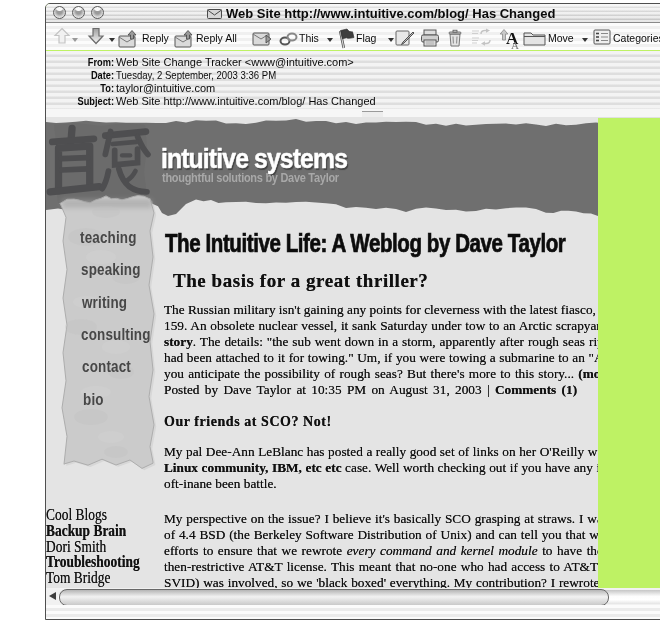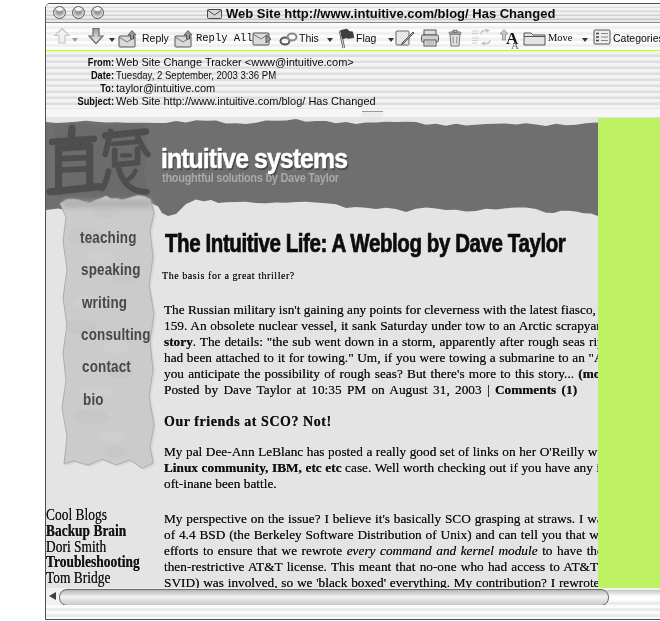--- a/index.html
+++ b/index.html
@@ -80,21 +80,21 @@
       <rect x="1" y="7" width="16" height="11" rx="1" fill="#dadada" stroke="#555"></rect>
       <path d="M1 8 L9 13 L17 8" fill="none" stroke="#777"></path>
       <path d="M10 6 L14 1.5 L18 6 L15.5 6 L15.5 10 L12.5 10 L12.5 6 Z" fill="#9a9a9a" stroke="#444" stroke-width=".8"></path>
     </svg>
   <div class="tlabel" style="left:96px;">Reply</div>
   <svg class="abs" style="left:128px;top:25px" width="22" height="20" viewBox="0 0 22 20">
       <rect x="1" y="7" width="16" height="11" rx="1" fill="#dadada" stroke="#555"></rect>
       <path d="M1 8 L9 13 L17 8" fill="none" stroke="#777"></path>
       <path d="M10 6 L14 1.5 L18 6 L15.5 6 L15.5 10 L12.5 10 L12.5 6 Z" fill="#9a9a9a" stroke="#444" stroke-width=".8"></path>
     </svg>
-  <div class="tlabel" style="left:150px;font-family:Liberation Mono, monospace;">Reply All</div>
+  <div class="tlabel" style="left:150px;">Reply All</div>
   <svg class="abs" style="left:206px;top:25px" width="24" height="20" viewBox="0 0 24 20">
       <rect x="1" y="4" width="16" height="12" rx="1" fill="#dadada" stroke="#555"></rect>
       <path d="M1 5 L9 10 L17 5" fill="none" stroke="#777"></path>
       <path d="M14 10 L19 6 L19 14 Z" fill="#9a9a9a" stroke="#444" stroke-width=".8" transform="rotate(180 16.5 10)"></path>
     </svg>
   <svg class="abs" style="left:233px;top:26px" width="20" height="18" viewBox="0 0 20 18">
       <ellipse cx="6" cy="11" rx="4.5" ry="3.5" fill="none" stroke="#555" stroke-width="2"></ellipse>
       <ellipse cx="13" cy="7" rx="4.5" ry="3.5" fill="none" stroke="#888" stroke-width="2"></ellipse>
     </svg>
   <div class="tlabel" style="left:253px;">This</div>
@@ -139,21 +139,21 @@
     </svg>
   <svg class="abs" style="left:452px;top:24px" width="24" height="22" viewBox="0 0 24 22">
       <path d="M4.5 12 L4.5 6 L2.2 6 L6 1.5 L9.8 6 L7.5 6 L7.5 12 Z" fill="#c9c9c9" stroke="#8a8a8a" stroke-width=".8"></path>
       <text x="8" y="16" font-size="17" font-weight="bold" fill="#111" font-family="Liberation Serif">A</text>
       <text x="13" y="21" font-size="11" fill="#777" font-family="Liberation Serif">A</text>
     </svg>
   <svg class="abs" style="left:477px;top:25px" width="24" height="18" viewBox="0 0 24 18">
       <path d="M1 4 L8 4 L10 6 L22 6 L22 16 L1 16 Z" fill="#e4e4e4" stroke="#555"></path>
       <path d="M1 7.5 L22 7.5" stroke="#555" fill="none"></path>
     </svg>
-  <div class="tlabel" style="left:502px;font-family:Liberation Serif, serif;">Move</div>
+  <div class="tlabel" style="left:502px;">Move</div>
   <div class="tdrop" style="left:536px;"></div>
   <svg class="abs" style="left:547px;top:25px" width="18" height="18" viewBox="0 0 18 18">
       <rect x="1" y="1" width="16" height="14" rx="1" fill="#eee" stroke="#555"></rect>
       <line x1="3" y1="4.5" x2="6" y2="4.5" stroke="#444" stroke-width="1.6"></line>
       <line x1="8" y1="4.5" x2="15" y2="4.5" stroke="#888"></line>
       <line x1="3" y1="8" x2="6" y2="8" stroke="#444" stroke-width="1.6"></line>
       <line x1="8" y1="8" x2="15" y2="8" stroke="#888"></line>
       <line x1="3" y1="11.5" x2="6" y2="11.5" stroke="#444" stroke-width="1.6"></line>
       <line x1="8" y1="11.5" x2="15" y2="11.5" stroke="#888"></line>
     </svg>
@@ -227,21 +227,21 @@
 
     <div class="slink" style="left:34px;top:112px;">teaching</div>
     <div class="slink" style="left:35px;top:144px;">speaking</div>
     <div class="slink" style="left:36px;top:177px;">writing</div>
     <div class="slink" style="left:35px;top:209px;">consulting</div>
     <div class="slink" style="left:36px;top:241px;">contact</div>
     <div class="slink" style="left:37px;top:274px;">bio</div>
 
     <div class="abs" style="left:119px;top:112px;font-size:25px;font-weight:bold;color:#0c0c0c;letter-spacing:-0.5px;transform:scaleX(.82);transform-origin:0 0;white-space:nowrap;-webkit-text-stroke:.7px #0c0c0c;">The Intuitive Life: A Weblog by Dave Taylor</div>
 
-    <div class="line" style="left:116px;top:153px;font-size:10px;font-weight:normal;letter-spacing:.55px;">The basis for a great thriller?</div>
+    <div class="line" style="left:127px;top:153px;font-size:19px;font-weight:bold;letter-spacing:.55px;">The basis for a great thriller?</div>
     <div class="line" style="left:118px;top:185px;">The Russian military isn't gaining any points for cleverness with the latest fiasco, the sinking of submarine K-</div>
     <div class="line" style="left:118px;top:201px;word-spacing:.45px;">159. An obsolete nuclear vessel, it sank Saturday under tow to an Arctic scrapyard, according to this</div>
     <div class="line" style="left:118px;top:217px;word-spacing:.6px;"><b>story</b>. The details: "the sub went down in a storm, apparently after rough seas ripped off the pontoons that</div>
     <div class="line" style="left:118px;top:233px;word-spacing:.35px;">had been attached to it for towing." Um, if you were towing a submarine to an "Arctic scrapyard,"  wouldn't</div>
     <div class="line" style="left:118px;top:249px;word-spacing:.9px;">you anticipate the possibility of rough seas? But there's more to this story... <b>(more)</b></div>
     <div class="line" style="left:118px;top:265px;word-spacing:2px;">Posted by Dave Taylor at 10:35 PM on August 31, 2003 | <b>Comments (1)</b></div>
 
     <div class="line" style="left:118px;top:297px;font-size:14px;font-weight:bold;letter-spacing:.55px;text-align:center;">Our friends at SCO? Not!</div>
     <div class="line" style="left:118px;top:327px;word-spacing:.25px;">My pal Dee-Ann LeBlanc has posted a really good set of links on her O'Reilly weblog all about the SCO vs.</div>
     <div class="line" style="left:118px;top:343px;word-spacing:.25px;"><b>Linux community, IBM, etc etc</b> case. Well worth checking out if you have any interest in this whole</div>

